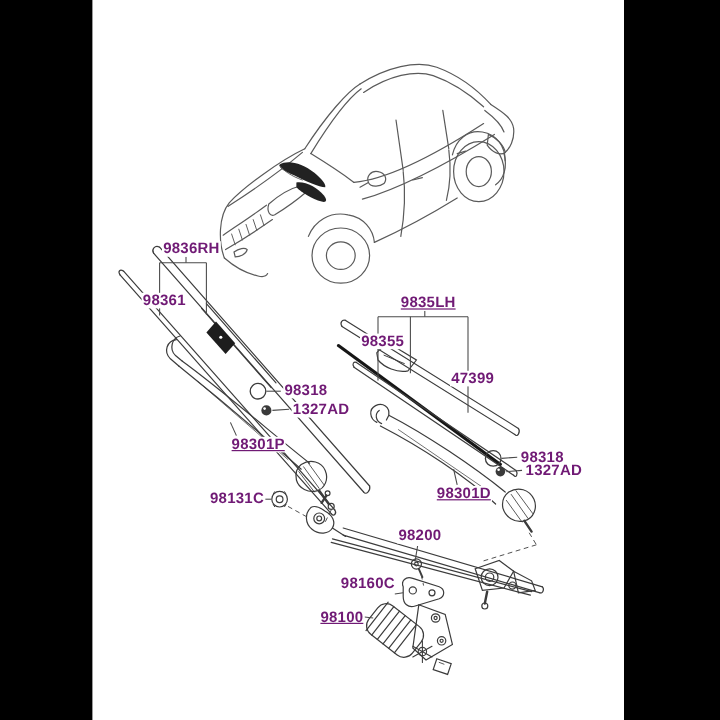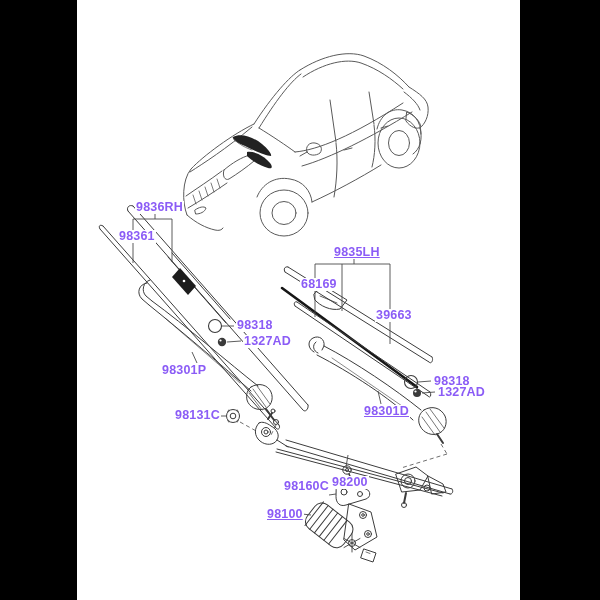--- a/index.html
+++ b/index.html
@@ -5,21 +5,21 @@
   html,body{margin:0;padding:0;background:#888;}
   .canvas{
     position:relative;width:600px;height:600px;background:#ffffff;
     overflow:hidden;font-family:"Liberation Sans",sans-serif;
   }
   .bar{position:absolute;top:0;height:600px;background:#000;}
   .bar.left{left:0;width:77px;}
   .bar.right{left:520px;width:80px;}
   svg.art{position:absolute;left:0;top:0;}
   .plabel{
-    position:absolute;font-size:12.5px;font-weight:600;color:#8b5cf6;
+    position:absolute;font-size:12.5px;font-weight:600;color:#701a75;
     line-height:1.0;white-space:nowrap;background:#ffffff;padding:0 1px;
     letter-spacing:0.2px;
   }
 </style>
 </head>
 <body>
 
 <div class="canvas">
 
   <svg class="art" width="600" height="600" viewBox="0 0 600 600">
@@ -254,28 +254,28 @@
       <path d="M441,444 L447,454"></path>
       <path d="M447,454 L401,468"></path>
       <path d="M351,479 L353,488"></path>
     </g>
   </svg>
 
   <div class="bar left"></div>
   <div class="bar right"></div>
 
   <div class="plabel" style="left:135px;top:201px;">9836RH</div>
-  <div class="plabel" style="left:118px;top:230px;">98361</div>
+  <div class="plabel" style="left:118px;top:244px;">98361</div>
   <div class="plabel" style="left:333px;top:246px;text-decoration:underline;">9835LH</div>
-  <div class="plabel" style="left:300px;top:278px;">68169</div>
-  <div class="plabel" style="left:375px;top:309px;">39663</div>
+  <div class="plabel" style="left:300px;top:278px;">98355</div>
+  <div class="plabel" style="left:375px;top:309px;">47399</div>
   <div class="plabel" style="left:236px;top:319px;">98318</div>
   <div class="plabel" style="left:243px;top:335px;">1327AD</div>
-  <div class="plabel" style="left:161px;top:364px;">98301P</div>
+  <div class="plabel" style="left:192px;top:364px;text-decoration:underline;">98301P</div>
   <div class="plabel" style="left:174px;top:409px;">98131C</div>
   <div class="plabel" style="left:433px;top:375px;">98318</div>
   <div class="plabel" style="left:437px;top:386px;">1327AD</div>
   <div class="plabel" style="left:363px;top:405px;text-decoration:underline;">98301D</div>
-  <div class="plabel" style="left:331px;top:440px;margin-top:36px;">98200</div>
+  <div class="plabel" style="left:331px;top:440px;">98200</div>
   <div class="plabel" style="left:283px;top:480px;">98160C</div>
   <div class="plabel" style="left:266px;top:508px;text-decoration:underline;">98100</div>
 
 </div>
 
 </body></html>

